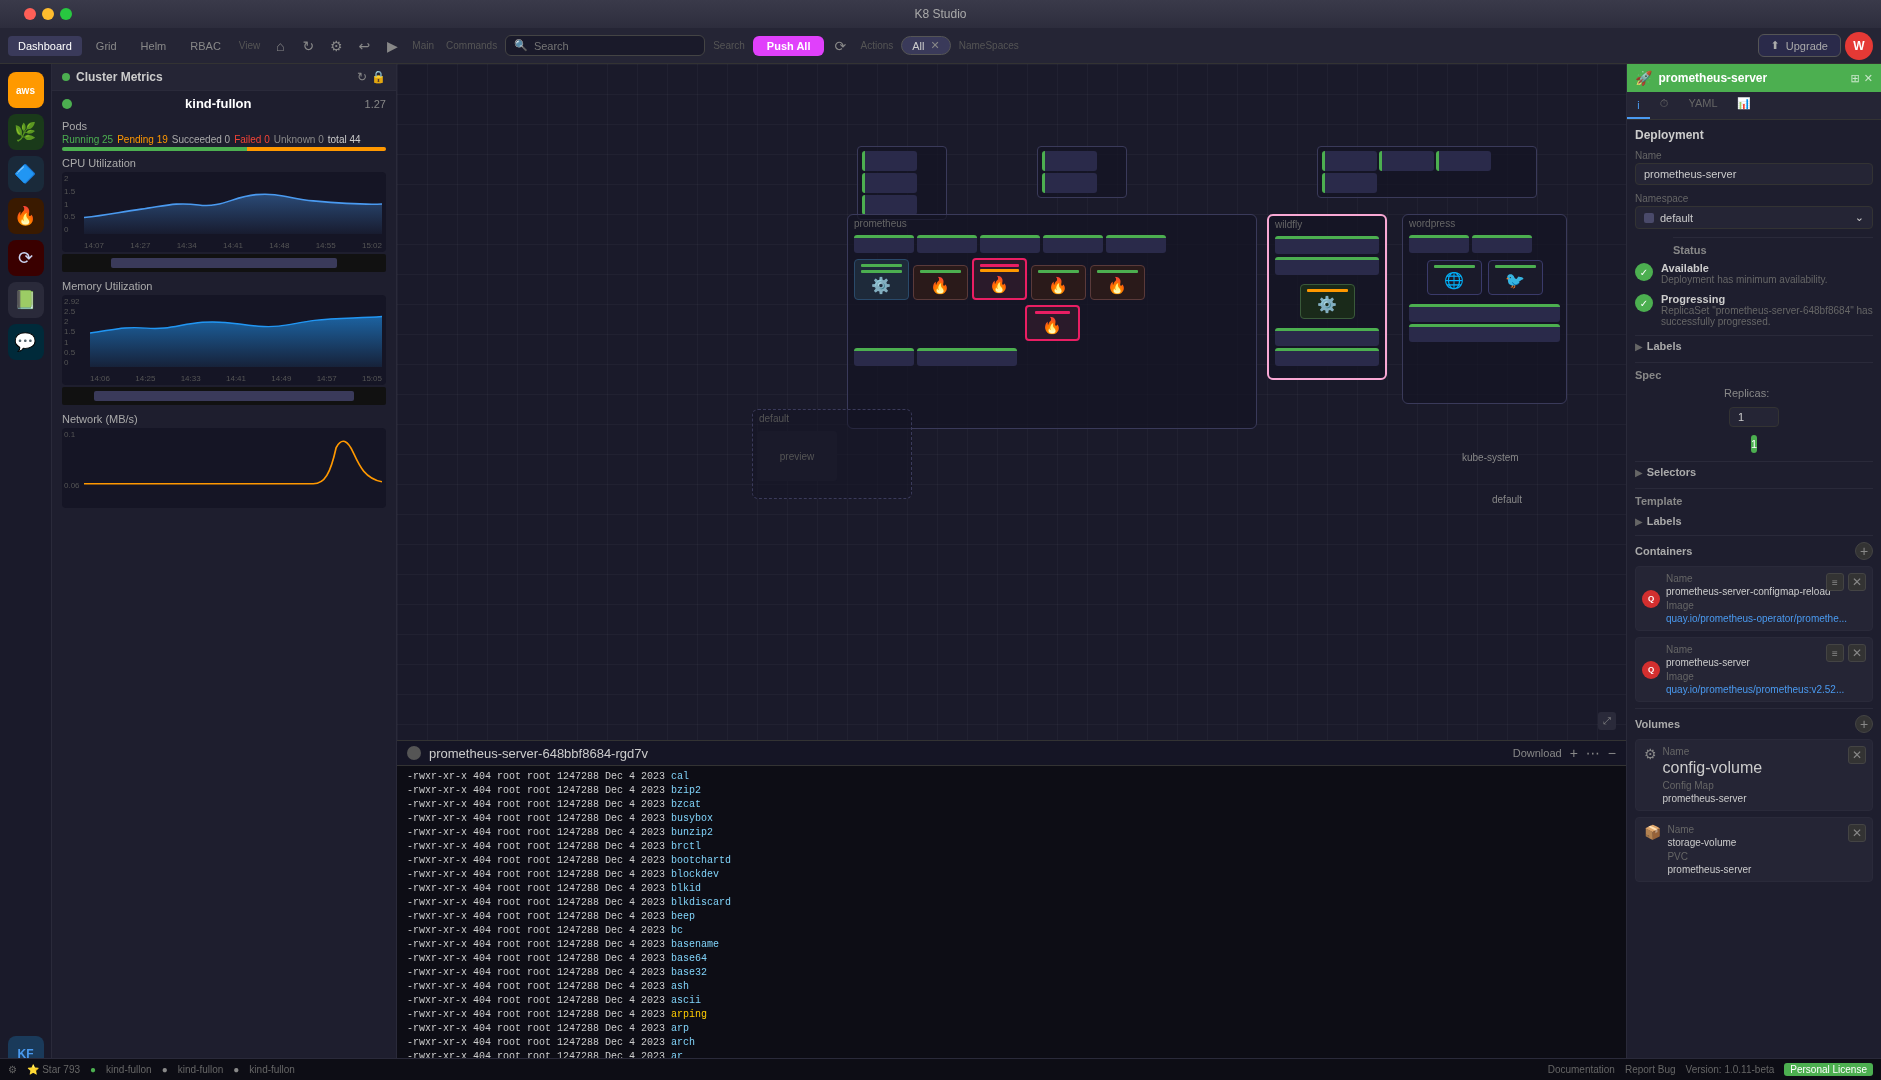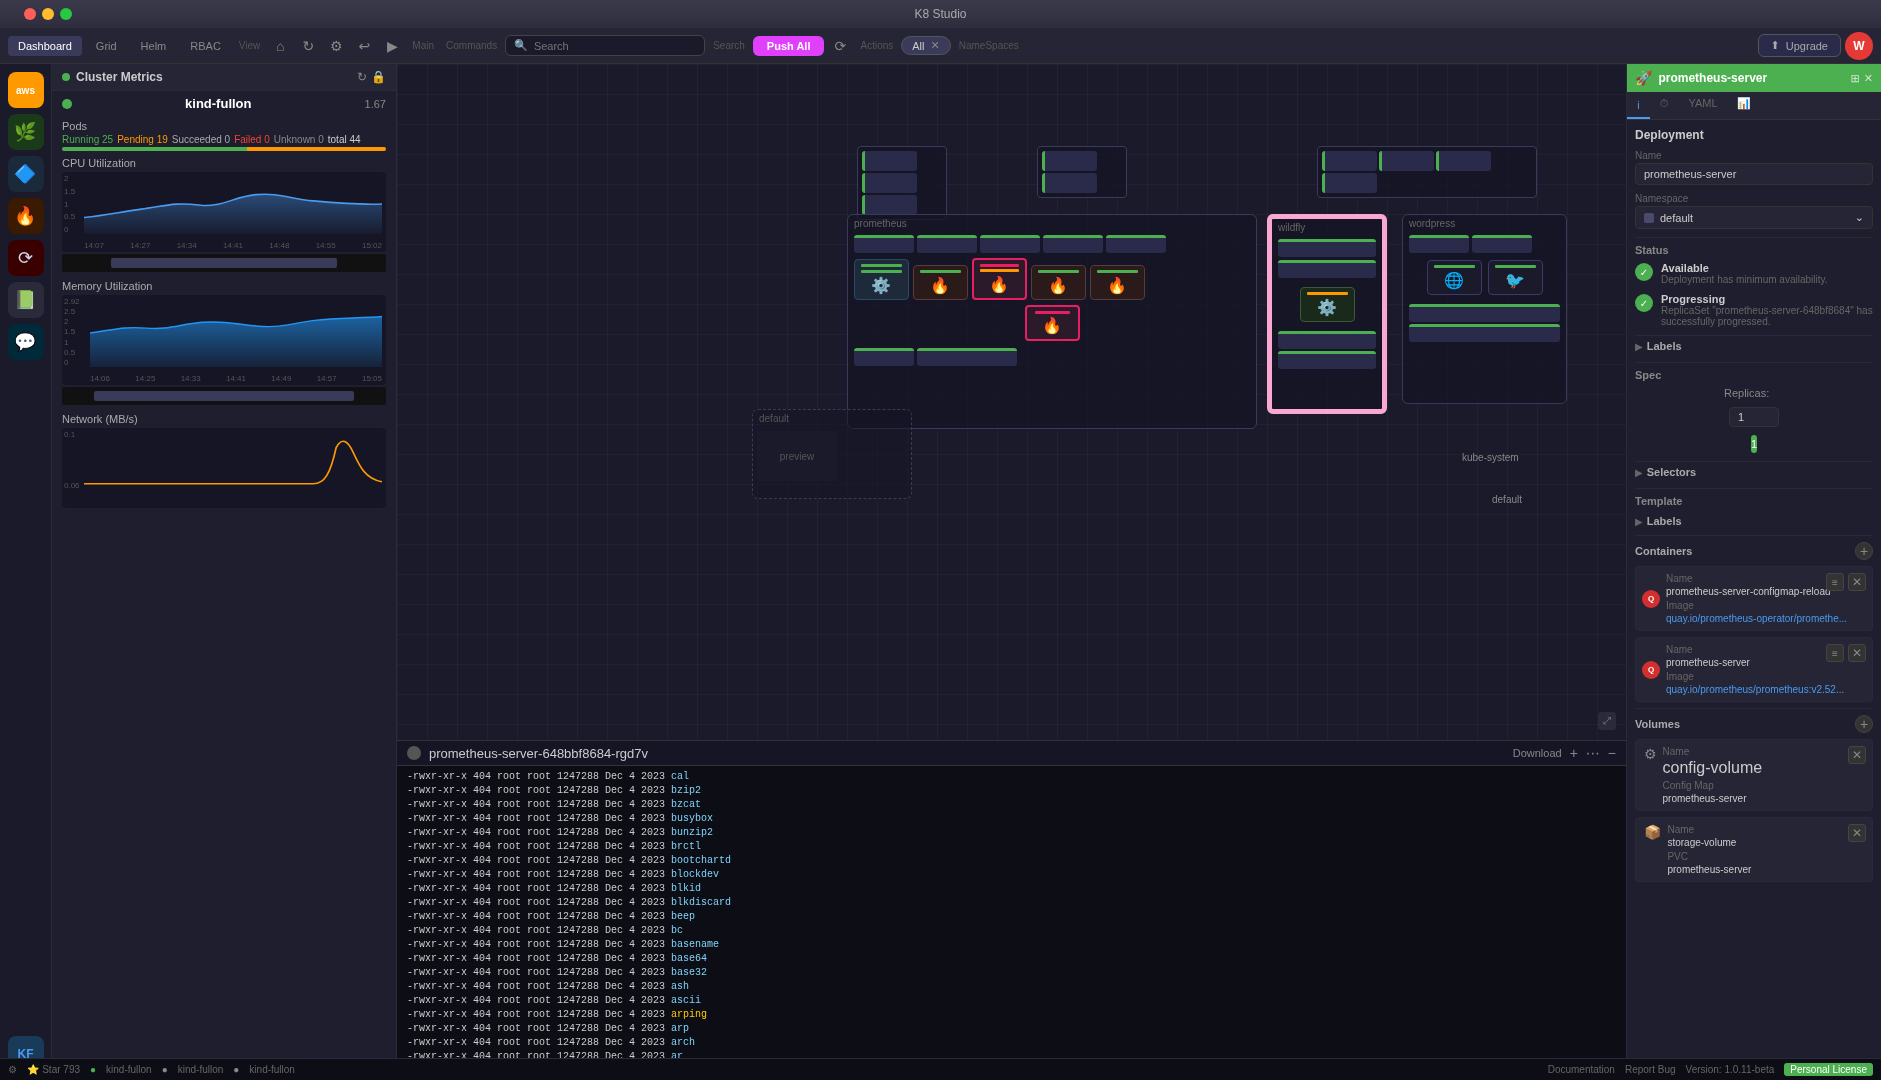--- a/index.html
+++ b/index.html
@@ -557,21 +557,21 @@
       <span class="cluster-title">Cluster Metrics</span>
       <div class="cluster-icons">
         <span style="color:#888;cursor:pointer;font-size:12px;">↻</span>
         <span style="color:#888;cursor:pointer;font-size:12px;">🔒</span>
       </div>
     </div>
 
     <div style="display:flex;align-items:center;padding:5px 10px;gap:6px;background:#1e1e2e;">
       <div style="width:10px;height:10px;border-radius:50%;background:#4caf50;"></div>
       <span style="font-size:13px;color:#fff;font-weight:600;flex:1;text-align:center;">kind-fullon</span>
-      <span style="color:#888;font-size:11px;">1.67</span>
+      <span style="color:#888;font-size:11px;">1.27</span>
     </div>
 
     <div style="padding:4px 10px 2px;">
       <div style="font-size:11px;color:#aaa;margin-bottom:2px;">Pods</div>
       <div style="display:flex;gap:4px;font-size:10px;margin-bottom:2px;">
         <span style="color:#4caf50;">Running <span>25</span></span>
         <span style="color:#ff9800;">Pending <span>19</span></span>
         <span style="color:#aaa;">Succeeded <span>0</span></span>
         <span style="color:#f44336;">Failed <span>0</span></span>
         <span style="color:#888;">Unknown <span>0</span></span>
@@ -752,21 +752,21 @@
           </div>
         </div>
 
         <div style="display:flex;gap:3px;width:100%;margin-top:4px;">
           <div style="width:60px;height:18px;background:#2a2a4a;border-radius:3px;border-top:3px solid #4caf50;"></div>
           <div style="width:100px;height:18px;background:#2a2a4a;border-radius:3px;border-top:3px solid #4caf50;"></div>
         </div>
       </div>
     </div>
 
-    <div style="position:absolute;top:150px;left:870px;width:120px;height:200px;border:5px solid #f9a8d4;border-radius:6px;background:rgba(20,20,35,0.7);">
+    <div style="position:absolute;top:150px;left:870px;width:120px;height:166px;border:2px solid #f9a8d4;border-radius:6px;background:rgba(20,20,35,0.7);">
       <div style="font-size:10px;color:#666;padding:3px 6px;">wildfly</div>
       <div style="display:flex;flex-direction:column;gap:3px;padding:3px 6px;">
         <div style="width:100%;height:18px;background:#2a2a4a;border-radius:3px;border-top:3px solid #4caf50;"></div>
         <div style="width:100%;height:18px;background:#2a2a4a;border-radius:3px;border-top:3px solid #4caf50;"></div>
         <div style="display:flex;justify-content:center;margin-top:6px;">
           <div style="display:flex;flex-direction:column;align-items:center;background:#1a2a1a;border:1px solid #3a5a3a;border-radius:4px;padding:4px 6px;width:55px;">
             <div style="width:100%;height:3px;background:#ff9800;border-radius:1px;margin-bottom:3px;"></div>
             <span style="font-size:16px;">⚙️</span>
           </div>
         </div>
@@ -888,21 +888,21 @@
         <div class="rp-label">Namespace</div>
         <div class="rp-select">
           <div style="display:flex;align-items:center;gap:6px;">
             <div style="width:10px;height:10px;border-radius:2px;background:#4a4a6a;"></div>
             <span>default</span>
           </div>
           <span>⌄</span>
         </div>
       </div>
 
-      <div style="font-size:11px;color:#888;font-weight:600;margin-bottom:6px;border-top:1px solid #2a2a3a;padding-top:6px;">Status</div>
+      <div style="font-size:11px;color:#888;font-weight:600;margin-bottom:6px;border-top:1px solid #2a2a3a;padding-top:6px;margin-left:38px;">Status</div>
 
       <div class="status-row">
         <div class="status-icon-green">✓</div>
         <div>
           <div class="status-title">Available</div>
           <div class="status-desc">Deployment has minimum availability.</div>
         </div>
       </div>
 
       <div class="status-row">

